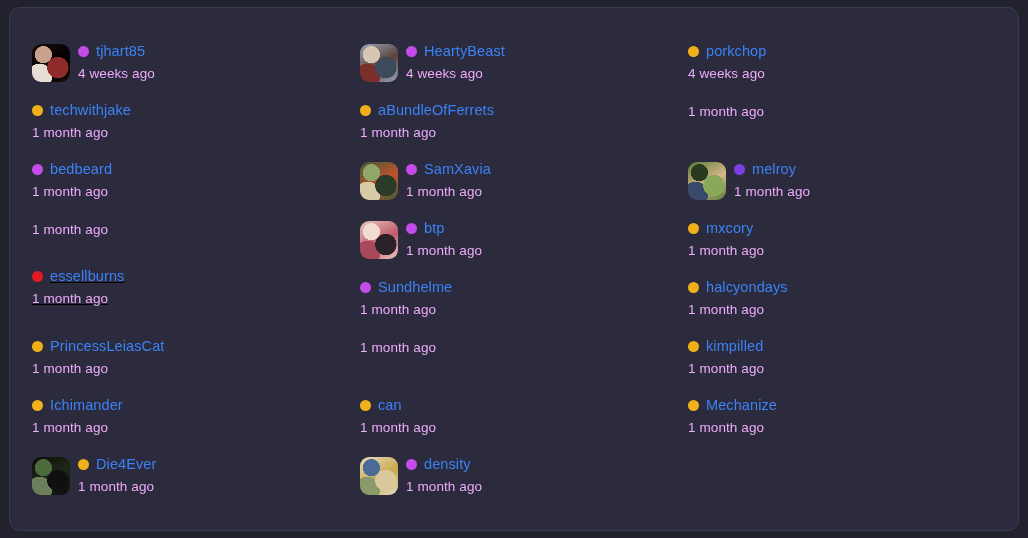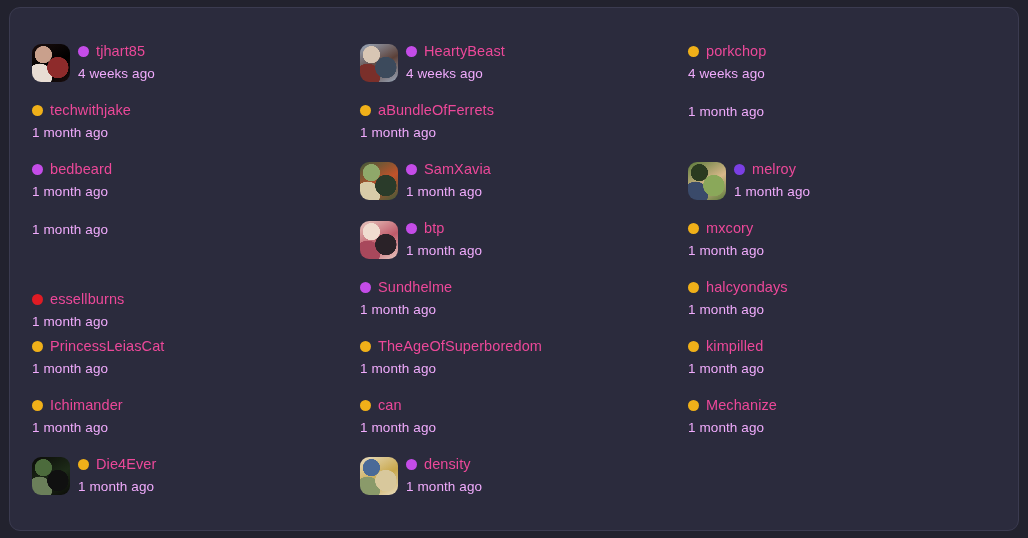--- a/index.html
+++ b/index.html
@@ -90,21 +90,21 @@
     width: 11px;
     height: 11px;
     border-radius: 50%;
     flex: 0 0 11px;
     margin-right: 7px;
     display: inline-block;
   }
 
   .username {
     font-size: 14.5px;
-    color: #ec4899;
+    color: #3b82f6;
     line-height: 21px;
     white-space: nowrap;
     letter-spacing: 0.1px;
   }
 
   .timestamp {
     font-size: 13.5px;
     color: #f0abfc;
     line-height: 21px;
     margin-top: 1px;
@@ -147,21 +147,21 @@
             </div>
             <div class="timestamp">1 month ago</div>
           </div>
         </div>
         <div class="entry" style="top: 210px;">
           <div class="avatar avatar-spacer"></div>
           <div class="entry-body">
             <div class="timestamp">1 month ago</div>
           </div>
         </div>
-        <div class="entry" style="top: 281px;">
+        <div class="entry" style="top: 258px; text-decoration: underline;">
           <div class="avatar avatar-spacer"></div>
           <div class="entry-body">
             <div class="name-line">
               <span class="dot" style="background: rgb(224, 27, 36);"></span>
               <span class="username">essellburns</span>
             </div>
             <div class="timestamp">1 month ago</div>
           </div>
         </div>
         <div class="entry" style="top: 328px;">
@@ -242,24 +242,20 @@
             <div class="name-line">
               <span class="dot" style="background: rgb(196, 76, 232);"></span>
               <span class="username">Sundhelme</span>
             </div>
             <div class="timestamp">1 month ago</div>
           </div>
         </div>
         <div class="entry" style="top: 328px;">
           <div class="avatar avatar-spacer"></div>
           <div class="entry-body">
-            <div class="name-line">
-              <span class="dot" style="background: rgb(240, 176, 25);"></span>
-              <span class="username">TheAgeOfSuperboredom</span>
-            </div>
             <div class="timestamp">1 month ago</div>
           </div>
         </div>
         <div class="entry" style="top: 387px;">
           <div class="avatar avatar-spacer"></div>
           <div class="entry-body">
             <div class="name-line">
               <span class="dot" style="background: rgb(240, 176, 25);"></span>
               <span class="username">can</span>
             </div>

